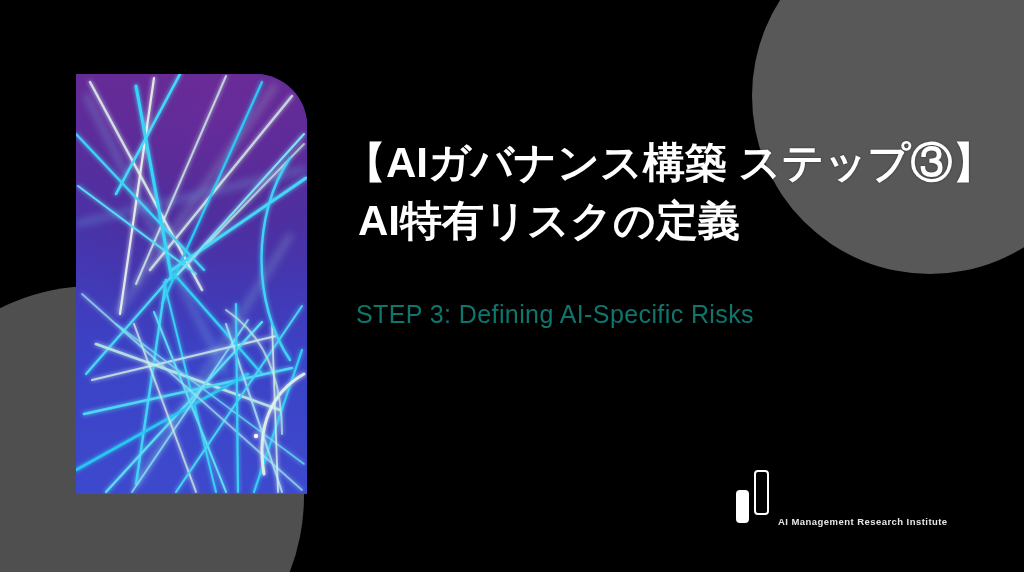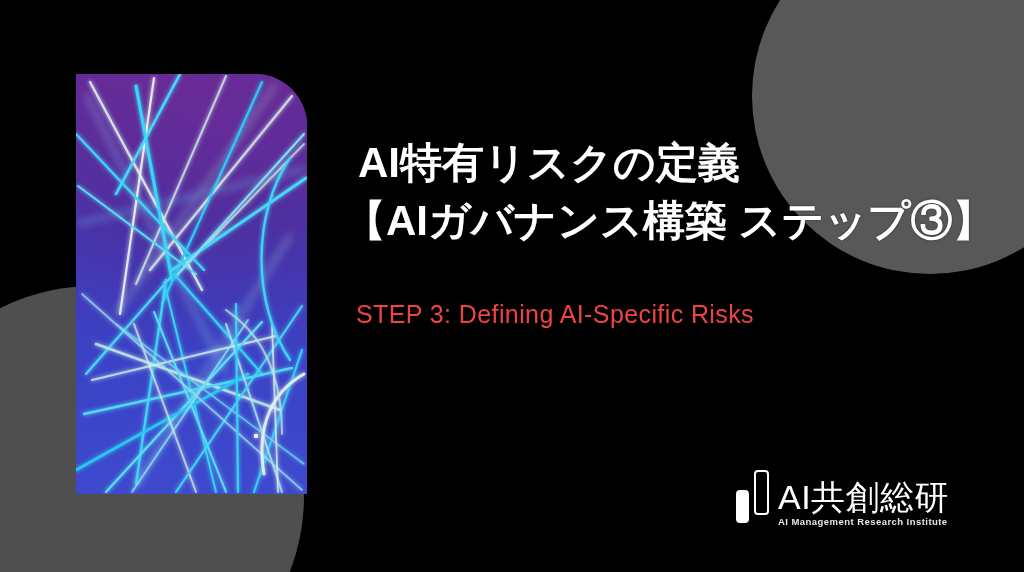--- a/index.html
+++ b/index.html
@@ -86,21 +86,21 @@
     white-space: nowrap;
     text-shadow: 0 0 2px rgba(0,0,0,0.55);
   }
   #title-line-1 { margin-left: 0px; }
   #title-line-2 { margin-left: 14px; }
 
   #subtitle {
     position: absolute;
     left: 356px;
     top: 300px;
-    color: #ef4444;
+    color: #0f766e;
     font-size: 25px;
     font-weight: 400;
     letter-spacing: 0.4px;
     white-space: nowrap;
   }
 
   
   #logo {
     position: absolute;
     left: 736px;
@@ -224,30 +224,29 @@
         <path d="M214 84 C 176 140, 176 230, 214 286" fill="none" stroke="#3fd3f6" stroke-width="2.4"></path>
         <path d="M228 300 C 196 318, 180 352, 188 400" fill="none" stroke="#e3f5ef" stroke-width="3" opacity="0.9"></path>
         <path d="M150 236 C 186 260, 206 300, 206 360" fill="none" stroke="#bfeee8" stroke-width="2" opacity="0.7"></path>
 
         <circle cx="180" cy="362" r="2.2" fill="#ffffff" opacity="0.95"></circle>
       </g>
     </svg>
   </div>
 
   <div id="headline">
+    <div class="title-line" id="title-line-1">【AIガバナンス構築 ステップ③】</div>
     <div class="title-line" id="title-line-2">AI特有リスクの定義</div>
-    <div class="title-line" id="title-line-1">【AIガバナンス構築 ステップ③】</div>
   </div>
 
   <div id="subtitle">STEP 3: Defining AI-Specific Risks</div>
 
   <div id="logo">
     <div id="logo-mark">
       <div class="logo-bar" id="logo-bar-short"></div>
       <div class="logo-bar" id="logo-bar-tall"></div>
     </div>
     <div id="logo-text">
-      <div id="logo-name">AI共創総研</div>
       <div id="logo-tagline">AI Management Research Institute</div>
     </div>
   </div>
 
 </div>
 
 </body></html>

